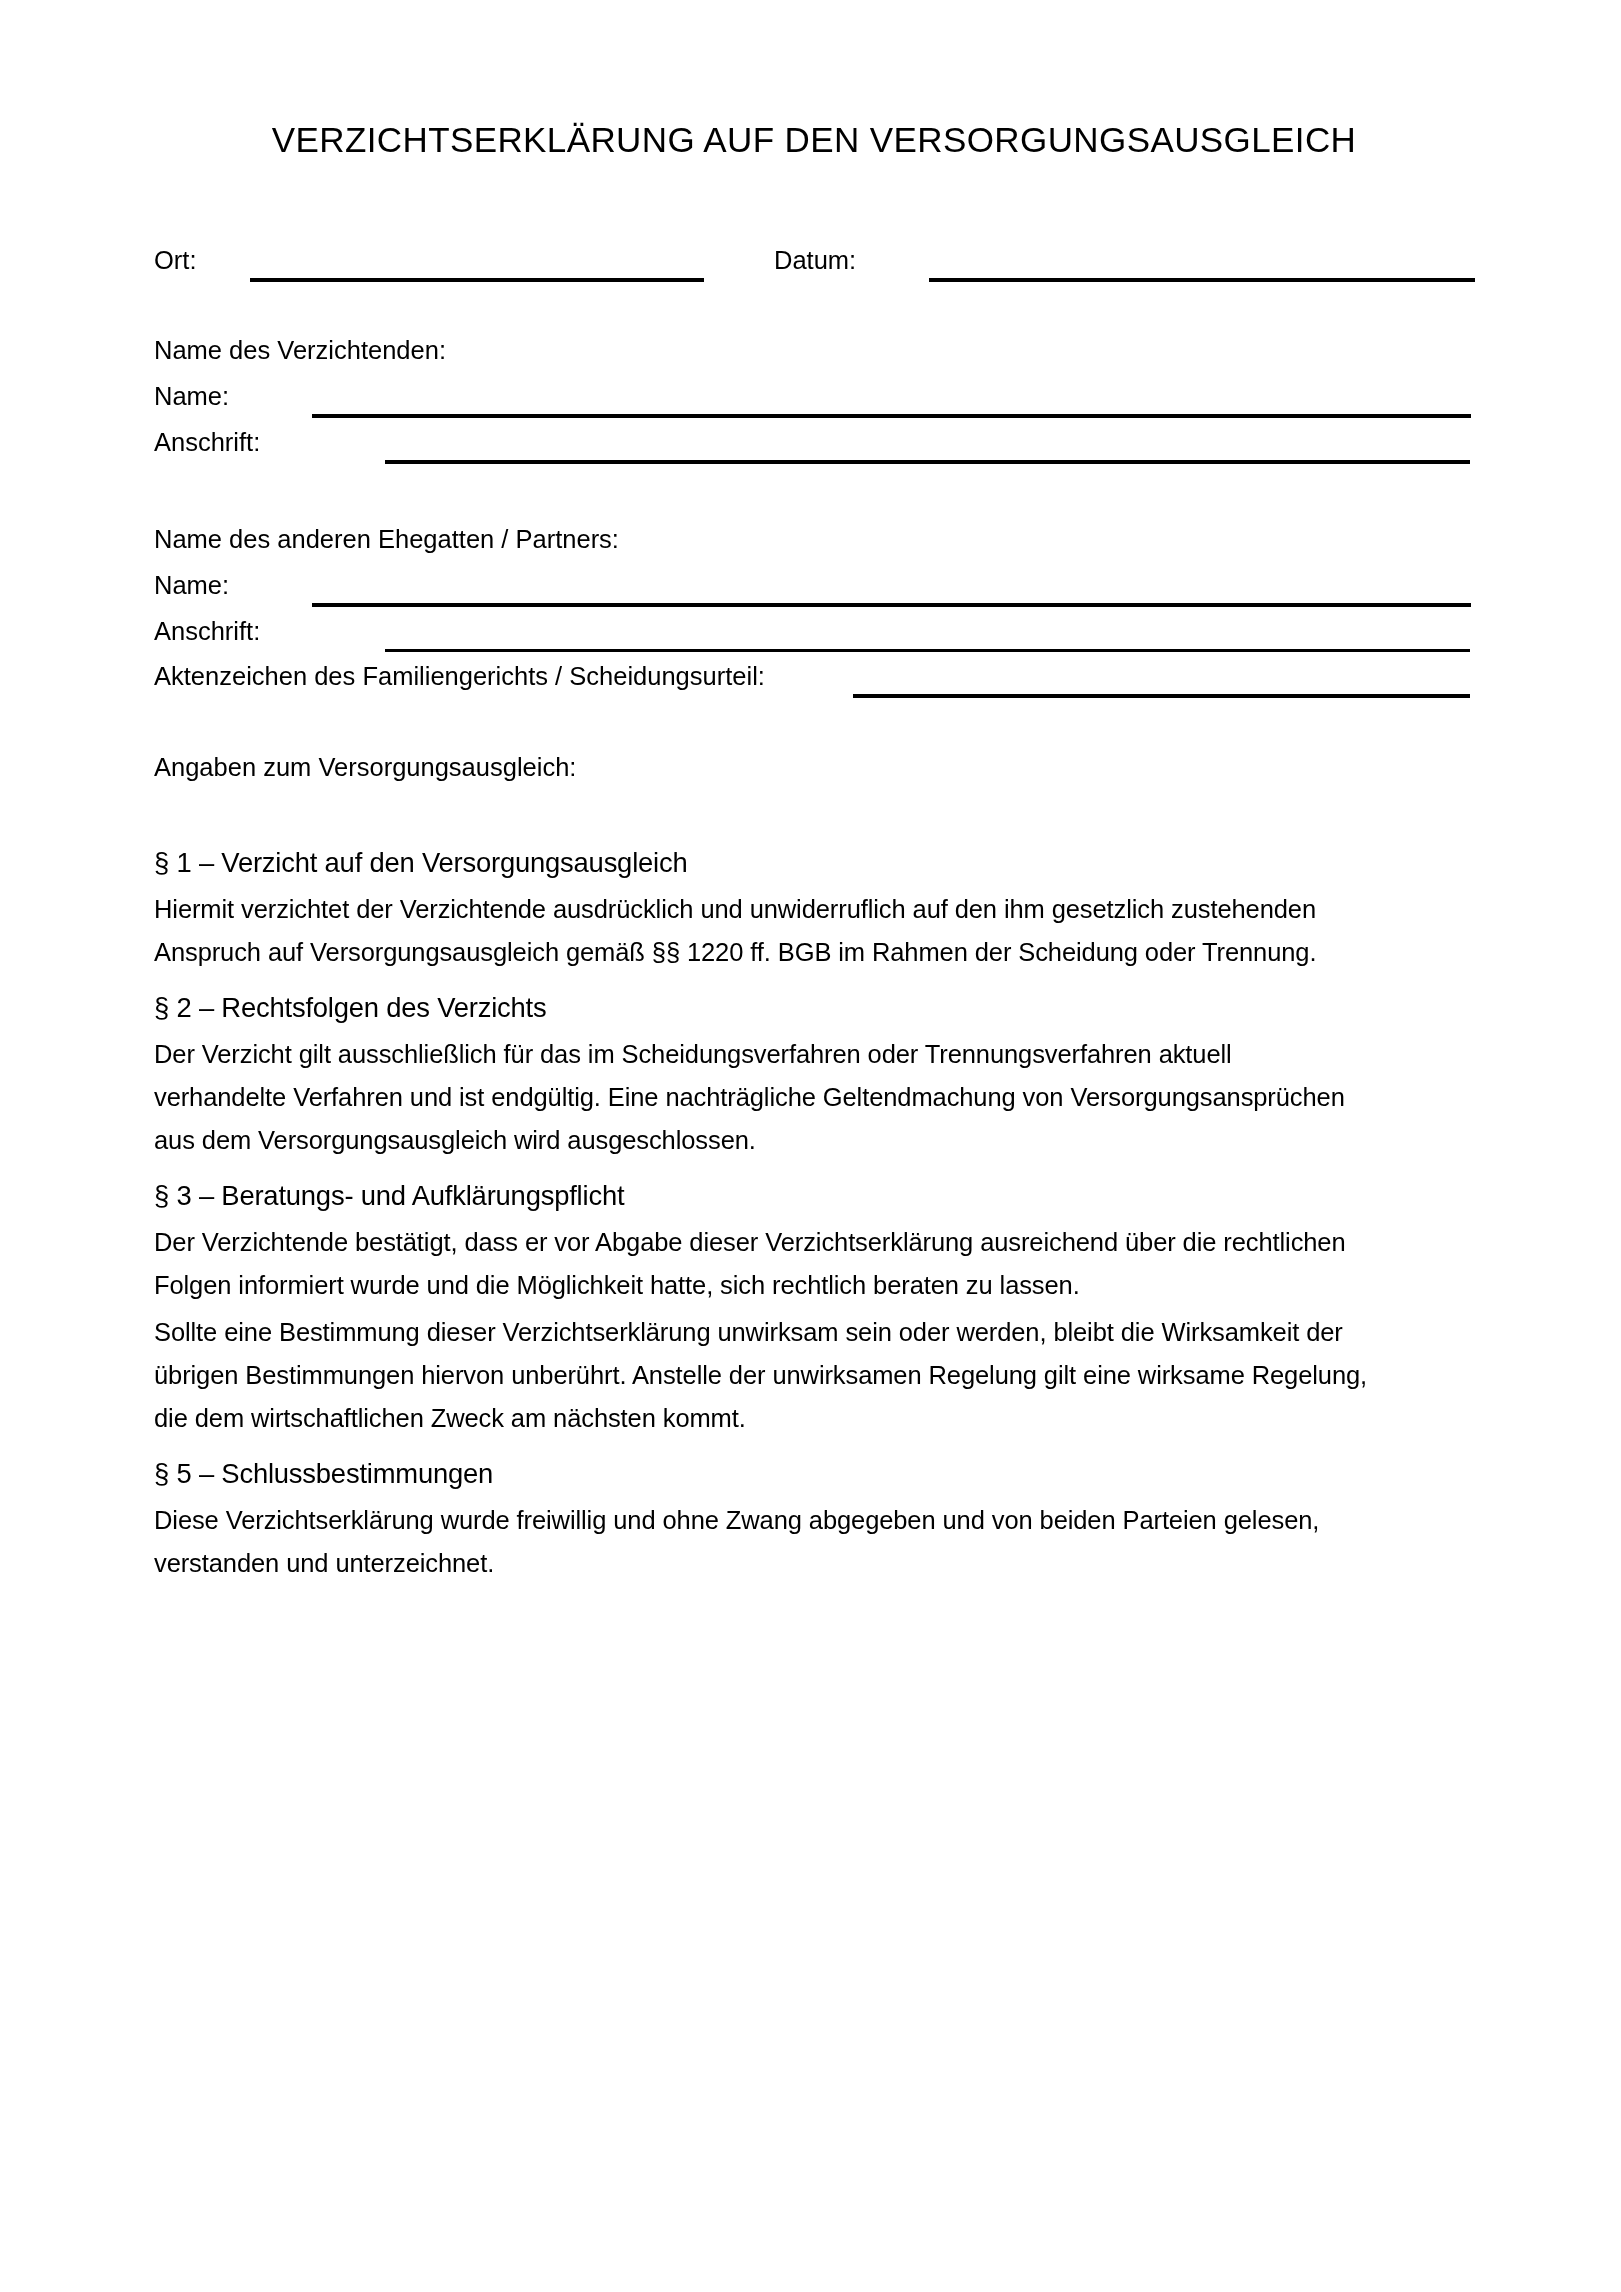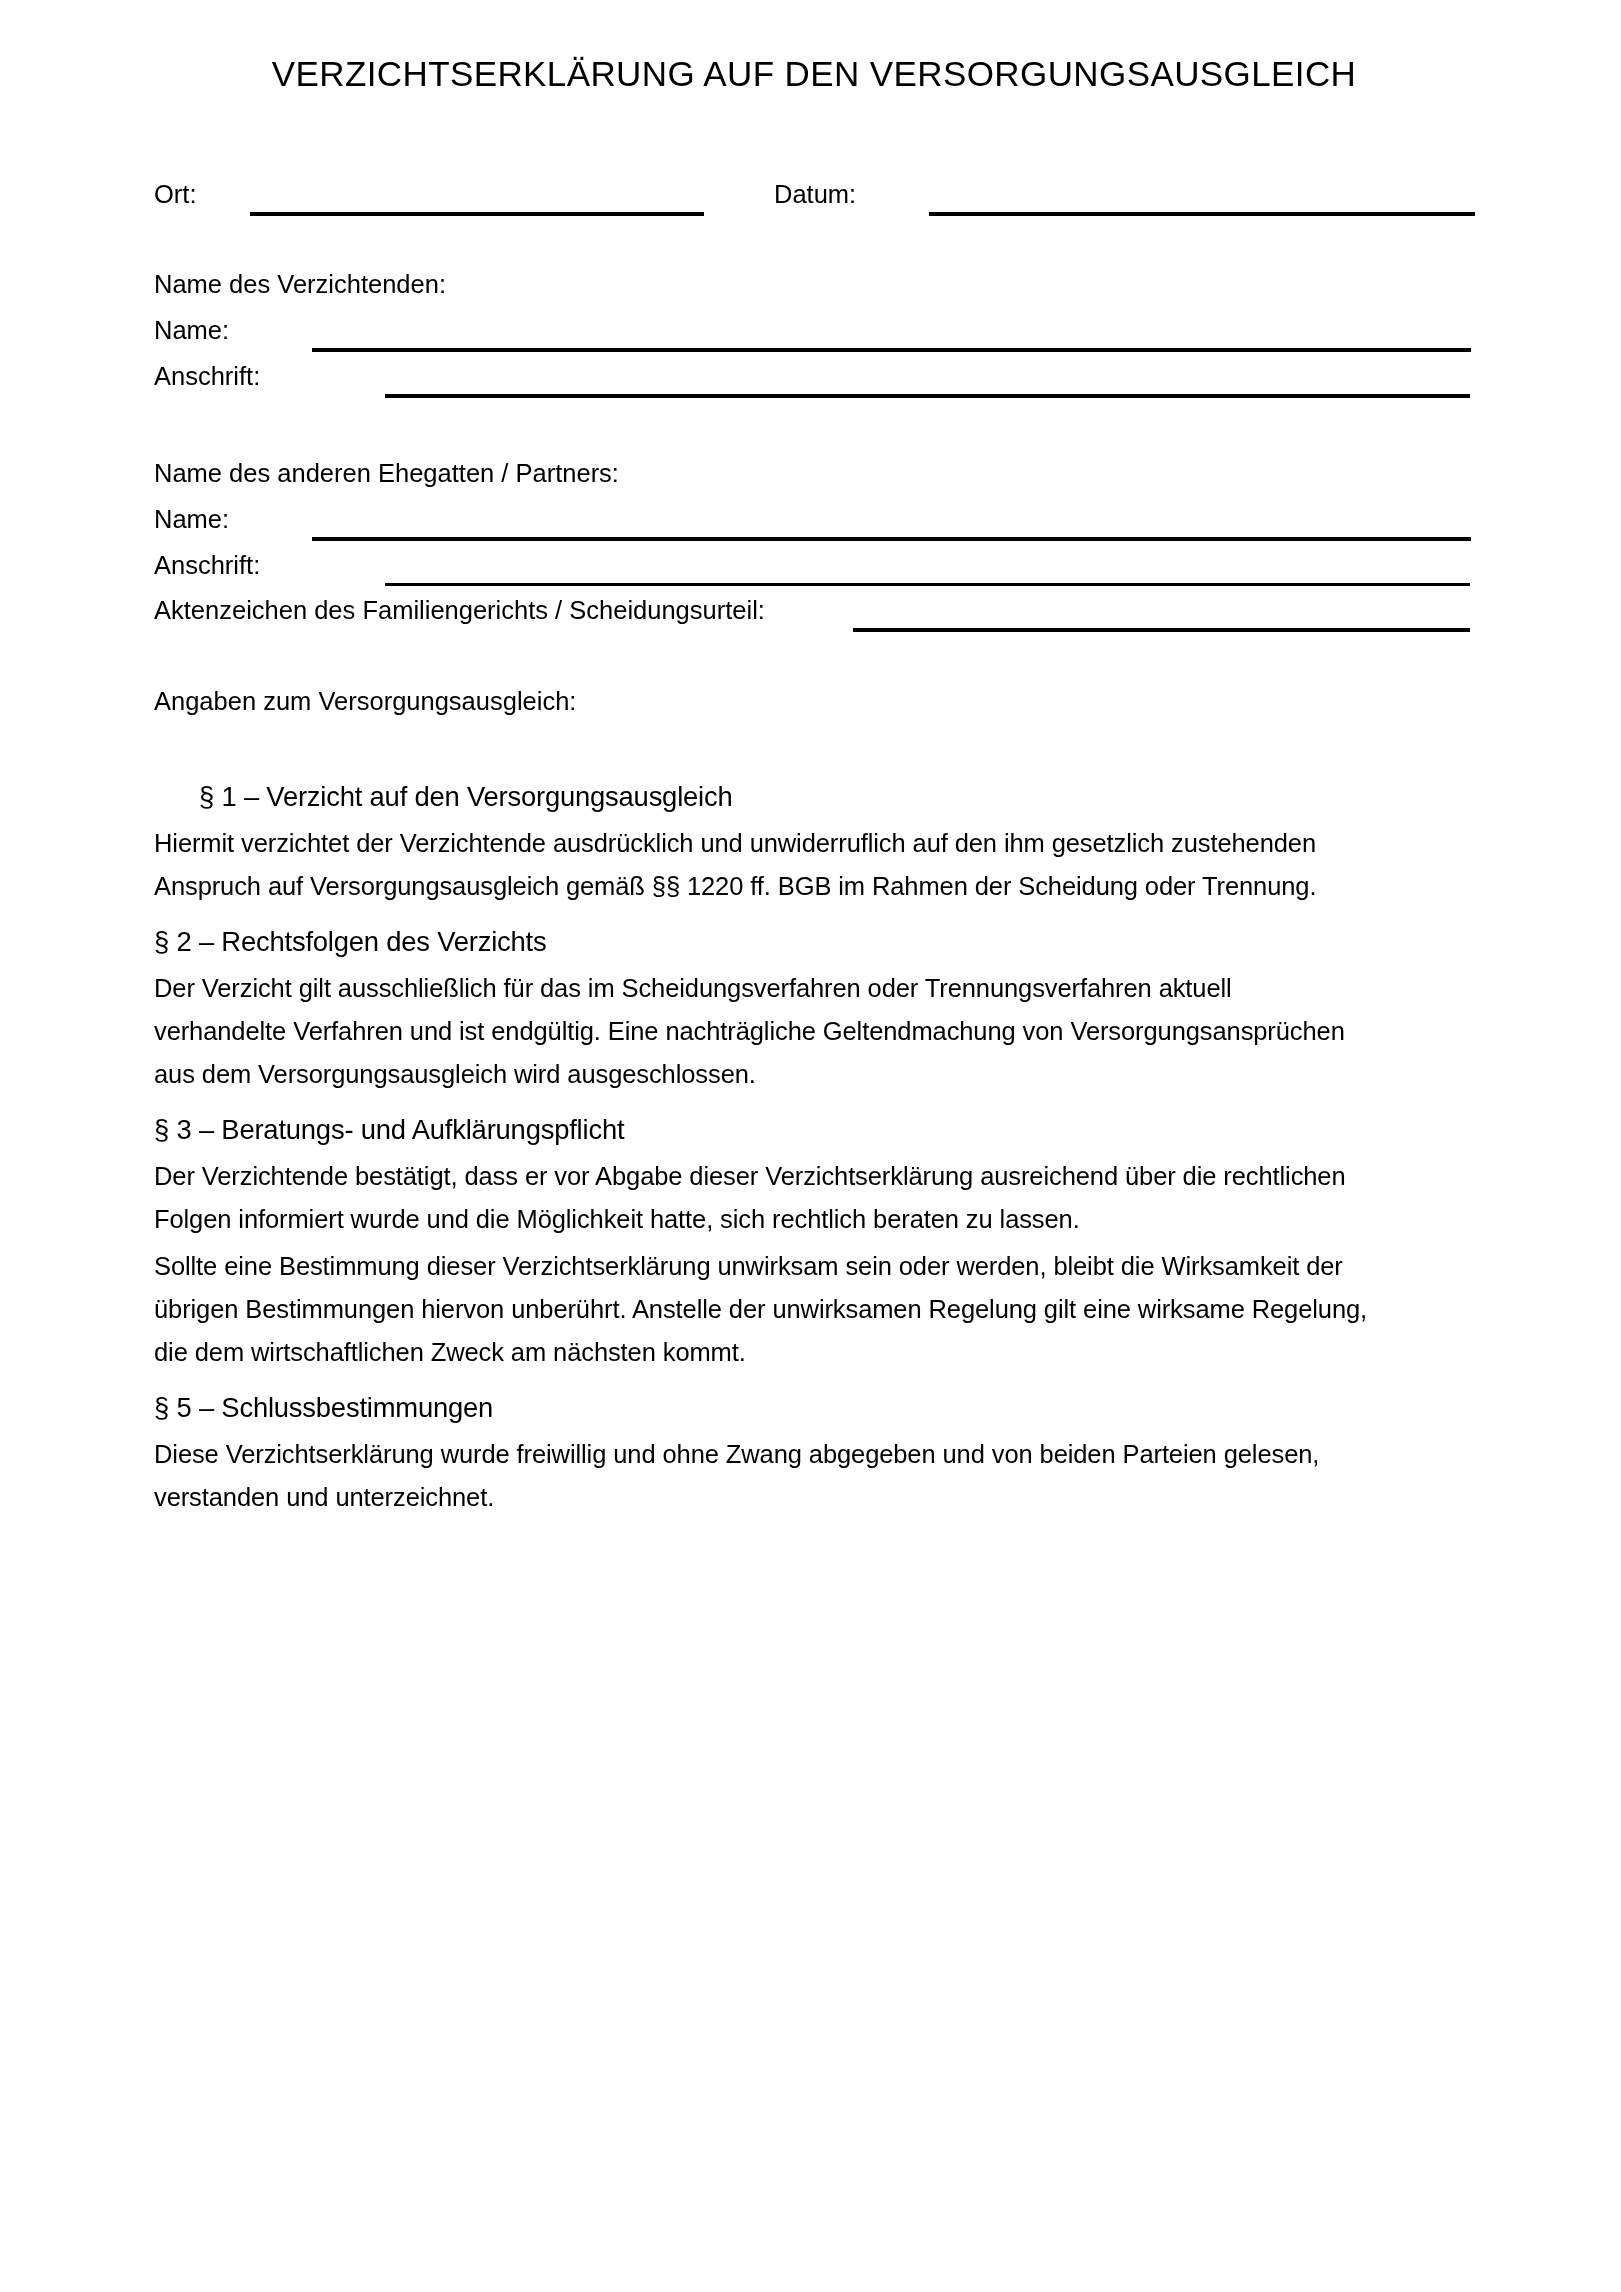--- a/index.html
+++ b/index.html
@@ -9,21 +9,21 @@
     height: 2293px;
     background: #ffffff;
     color: #000000;
     font-family: "Liberation Sans", sans-serif;
     overflow: hidden;
   }
   .page {
     position: relative;
     width: 1621px;
     height: 2293px;
-    padding: 52px 147px 0 154px;
+    padding: 118px 147px 0 154px;
   }
   .doc-title {
     font-size: 35px;
     line-height: 43px;
     text-align: center;
     letter-spacing: 0.4px;
     white-space: nowrap;
   }
   .row {
     position: relative;
@@ -44,21 +44,21 @@
   .blk-h2 { margin-top: 54px; }
   .blk-h3 { margin-top: 48px; }
   .gap3 { margin-top: 2.9px; }
   .sec-heading {
     height: 43px;
     line-height: 43px;
     font-size: 27.4px;
     margin-top: 12px;
     letter-spacing: -0.2px;
   }
-  .sec-heading.first { margin-top: 52px; margin-left: 45px; }
+  .sec-heading.first { margin-top: 52px; }
   .sec-body {
     font-size: 25.5px;
     line-height: 43px;
     margin-top: 3.9px;
     white-space: pre-line;
     letter-spacing: -0.1px;
   }
 </style>
 </head>
 <body>

